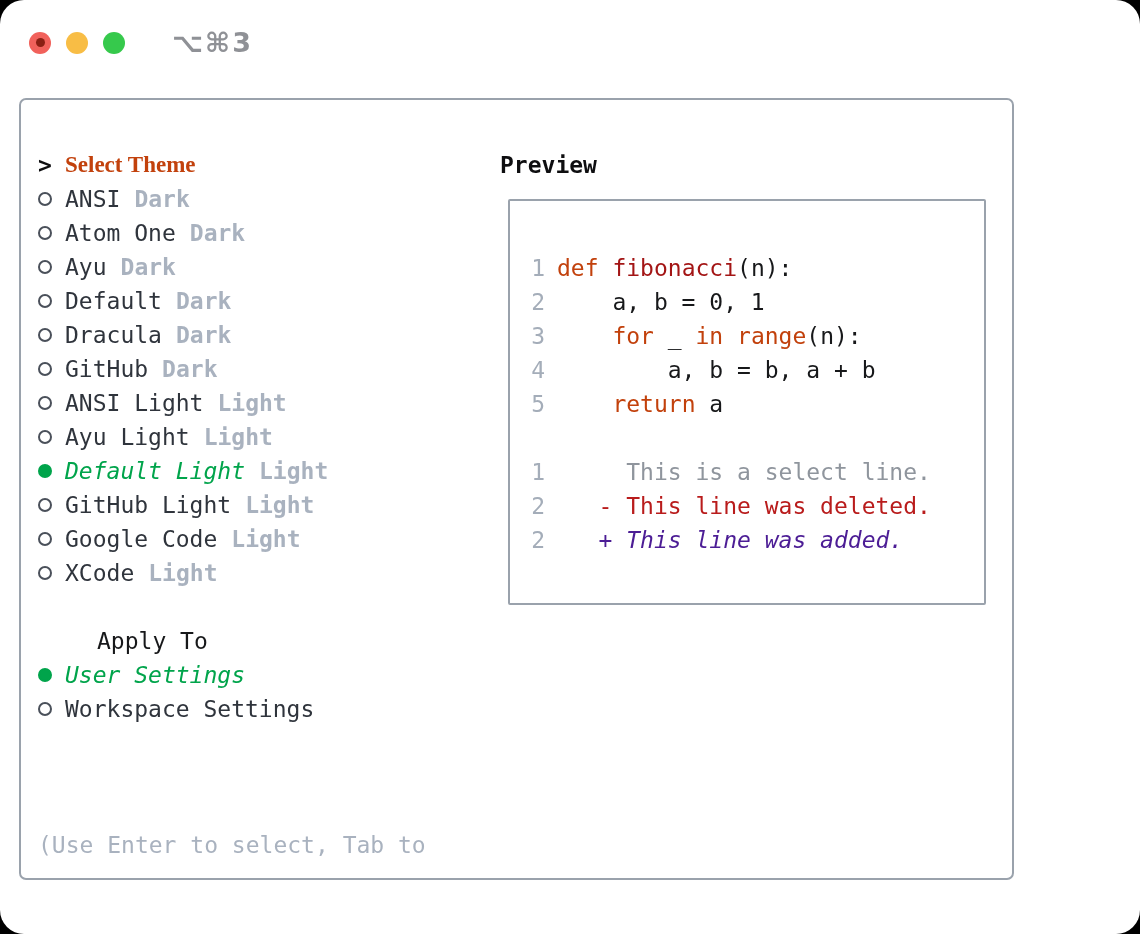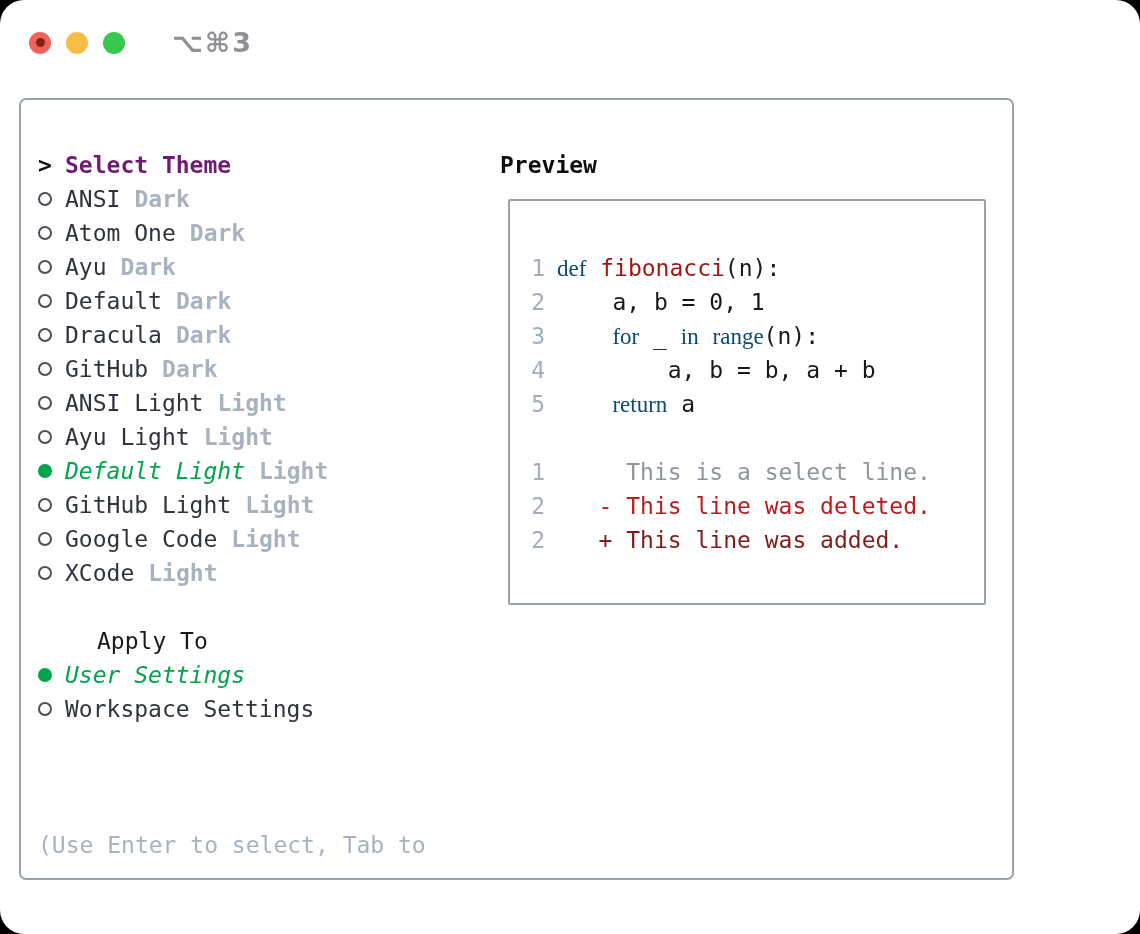--- a/index.html
+++ b/index.html
@@ -23,46 +23,46 @@
   .panel { position:absolute; left:19px; top:98px; width:995px; height:782px;
         border:2px solid #9aa2ac; border-radius:7px; box-sizing:border-box; background:#fff; }
 
   
   .row { display:flex; align-items:center; height:34px; font-size:23px; white-space:pre; }
   .marker { width:27px; flex:none; display:flex; align-items:center; }
   .circle { width:14px; height:14px; border:2px solid #4a505a; border-radius:50%;
         box-sizing:border-box; background:transparent; }
   .selected .circle { background:#00a44b; border-color:#00a44b; }
   .prompt { color:#0e0e10; font-weight:bold; font-size:23px; }
-  .hdr { font-weight:bold; color:#701a75; }
+  .hdr { font-weight:bold; color:#c2410c;font-family:Liberation Serif, serif; }
   .hdr2 { color:#17181a;margin-left:32px; }
   .theme-label { color:#2f343c; }
   .selected .theme-label { color:#00a44b;font-style:italic; }
   .tag { color:#a9b2bf; margin-left:14px;font-weight:bold; }
 
   .theme-list { position:absolute; left:38px; top:148px; }
   .apply-section { position:absolute; left:38px; top:624px; }
   .hint { position:absolute; left:38px; top:760px; color:#a9b2bf;
         font-size:23px; line-height:34px; white-space:pre; }
 
   
   .preview-title { position:absolute; left:500px; top:148px; height:34px; line-height:34px;
         font-size:23px; font-weight:bold; color:#0e0e10;text-align:right; }
   .preview-box { position:absolute; left:508px; top:199px; width:478px; height:406px;
         border:2px solid #9aa2ac; border-radius:2px; box-sizing:border-box; background:#fff; }
   .code-lines { padding-top:50px; }
   .pline { display:flex; height:34px; line-height:34px; font-size:23px; white-space:pre; }
   .lnum { width:35px; flex:none; text-align:right; color:#a4adb9; }
   .lcontent { margin-left:12px; color:#17181a; }
   .tok-pl  { color:#17181a; }
-  .tok-kw  { color:#0c4a6e;font-family:Liberation Serif, serif; }
+  .tok-kw  { color:#c2410c; }
   .tok-fn  { color:#a31515; }
   .tok-ctx { color:#8f959d; }
   .tok-del { color:#b91c1c; }
-  .tok-add { color:#7f1d1d; }
+  .tok-add { color:#4c1d95;font-style:italic; }
 </style>
 </head>
 <body>
 
 <div class="window">
 
   <div class="titlebar">
     <span class="tl red">
         <span class="dot"></span>
       </span>

